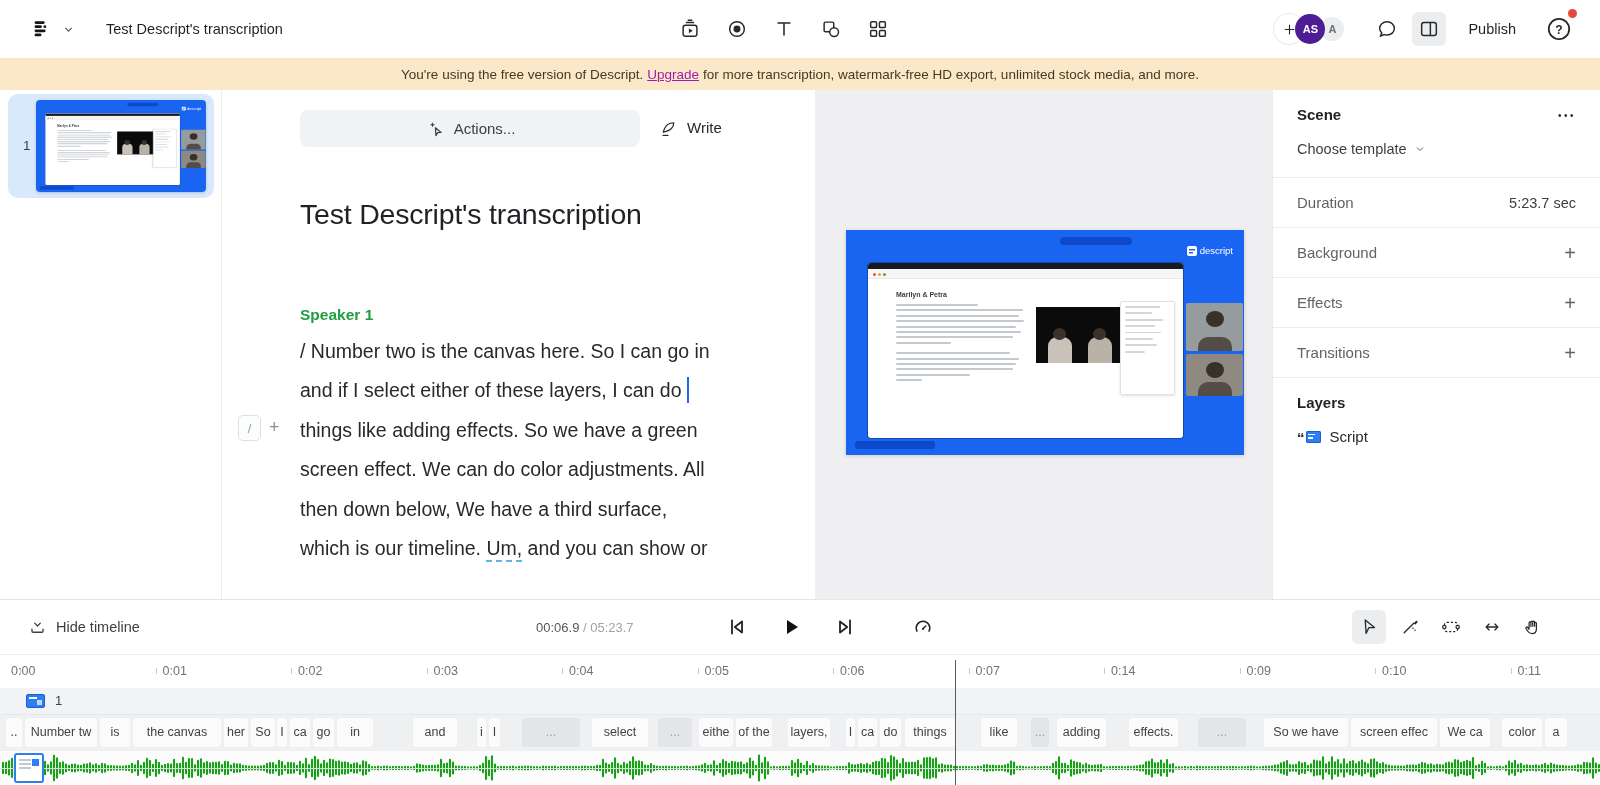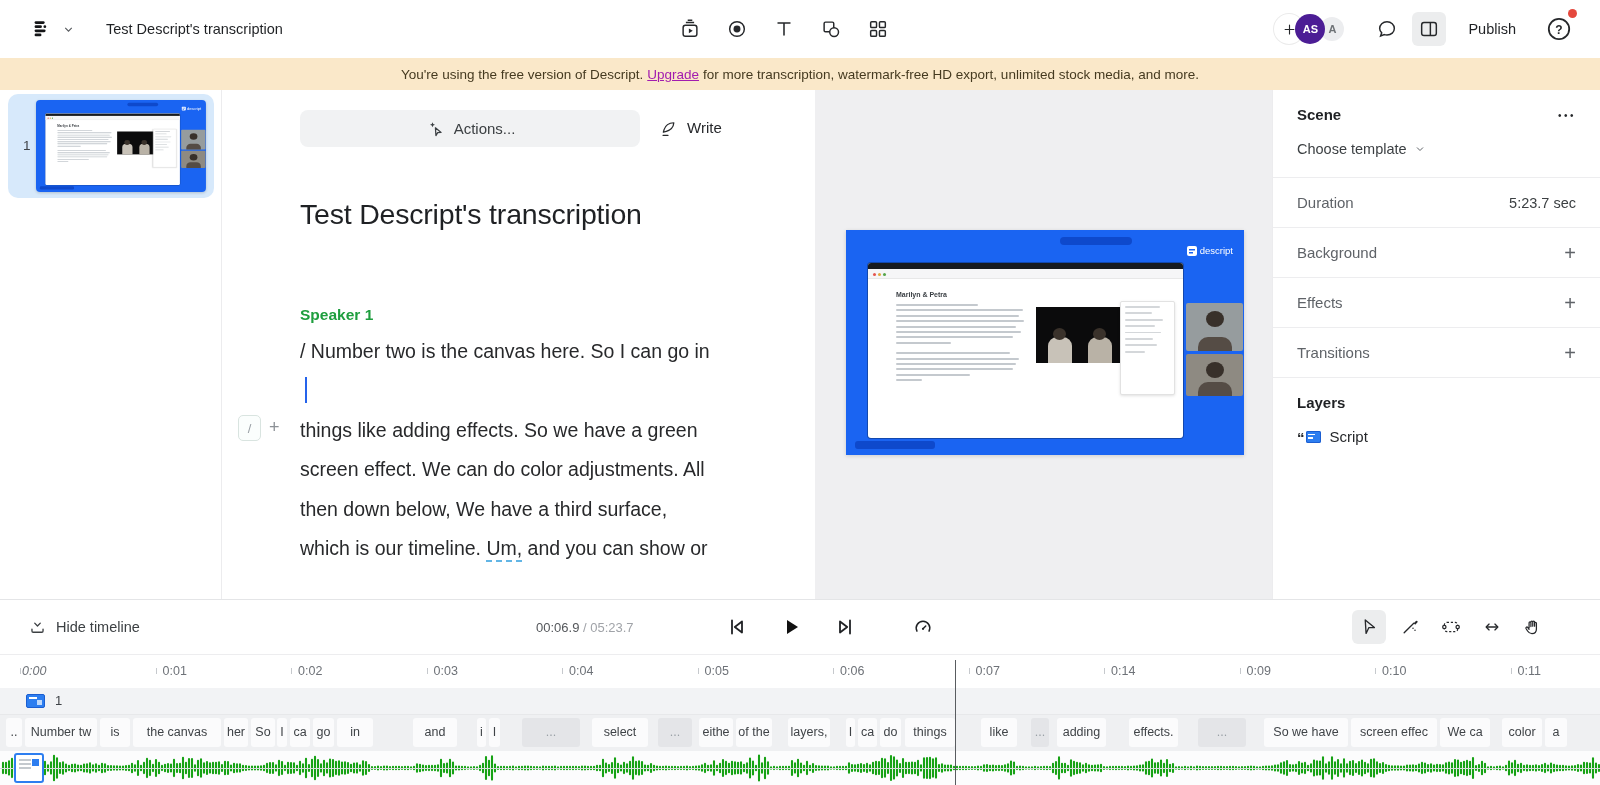--- a/index.html
+++ b/index.html
@@ -317,21 +317,21 @@
             <path d="M19 4.5c-6 .3-10 2.8-11.6 8l-1 3.4 3.5-1c5.2-1.6 8.7-4.9 9.1-10.4z"></path>
             <path d="M6 19.5h6" stroke-linecap="round"></path>
           </svg>
           <span>Write</span>
         </div>
       </div>
       <div class="ed-title">Test Descript's transcription</div>
       <div class="speaker">Speaker 1</div>
       <div class="transcript">
           <div class="tr-line"><span>/ Number two is the canvas here. So I can go in</span></div>
-          <div class="tr-line"><span class="caret"></span></div>
+          <div class="tr-line"><span>and if I select either of these layers, I can do</span><span class="caret"></span></div>
           <div class="tr-line"><span>things like adding effects. So we have a green</span></div>
           <div class="tr-line"><span>screen effect. We can do color adjustments. All</span></div>
           <div class="tr-line"><span>then down below, We have a third surface,</span></div>
           <div class="tr-line"><span>which is our timeline. </span><span class="um">Um,</span><span> and you can show or</span></div>
         </div>
       <div class="gutter-slash">/</div>
       <div class="gutter-plus">+</div>
     </div>
 
     <div class="canvas">
@@ -510,21 +510,21 @@
         <svg width="20" height="20" viewBox="0 0 24 24" fill="none" stroke="#26282B" stroke-width="1.5" stroke-linecap="round" stroke-linejoin="round">
           <path d="M7.3 12.8V6.9a1.1 1.1 0 0 1 2.2 0v4.6m0-5.6a1.1 1.1 0 0 1 2.2 0V11m0-4.9a1.1 1.1 0 0 1 2.2 0V11m0-3.4a1.1 1.1 0 0 1 2.2 0v6.9c0 3.3-2.2 5.5-5.4 5.5-2.6 0-3.9-1.2-5.2-3.2l-1.9-3a1.2 1.2 0 0 1 2-1.3l1.7 2.2"></path>
         </svg>
       </div>
     </div>
   </div>
 
   <div class="timeline-body">
     <div class="ruler">
         <div class="tick" style="left: 20px;"></div>
-        <span class="tick-label" style="left: 22px; font-style: italic;">0:00</span>
+        <span class="tick-label" style="left: 11px;">0:00</span>
         <div class="tick" style="left: 155.5px;"></div>
         <span class="tick-label" style="left: 162.5px;">0:01</span>
         <div class="tick" style="left: 291px;"></div>
         <span class="tick-label" style="left: 298px;">0:02</span>
         <div class="tick" style="left: 426.5px;"></div>
         <span class="tick-label" style="left: 433.5px;">0:03</span>
         <div class="tick" style="left: 562px;"></div>
         <span class="tick-label" style="left: 569px;">0:04</span>
         <div class="tick" style="left: 697.5px;"></div>
         <span class="tick-label" style="left: 704.5px;">0:05</span>

